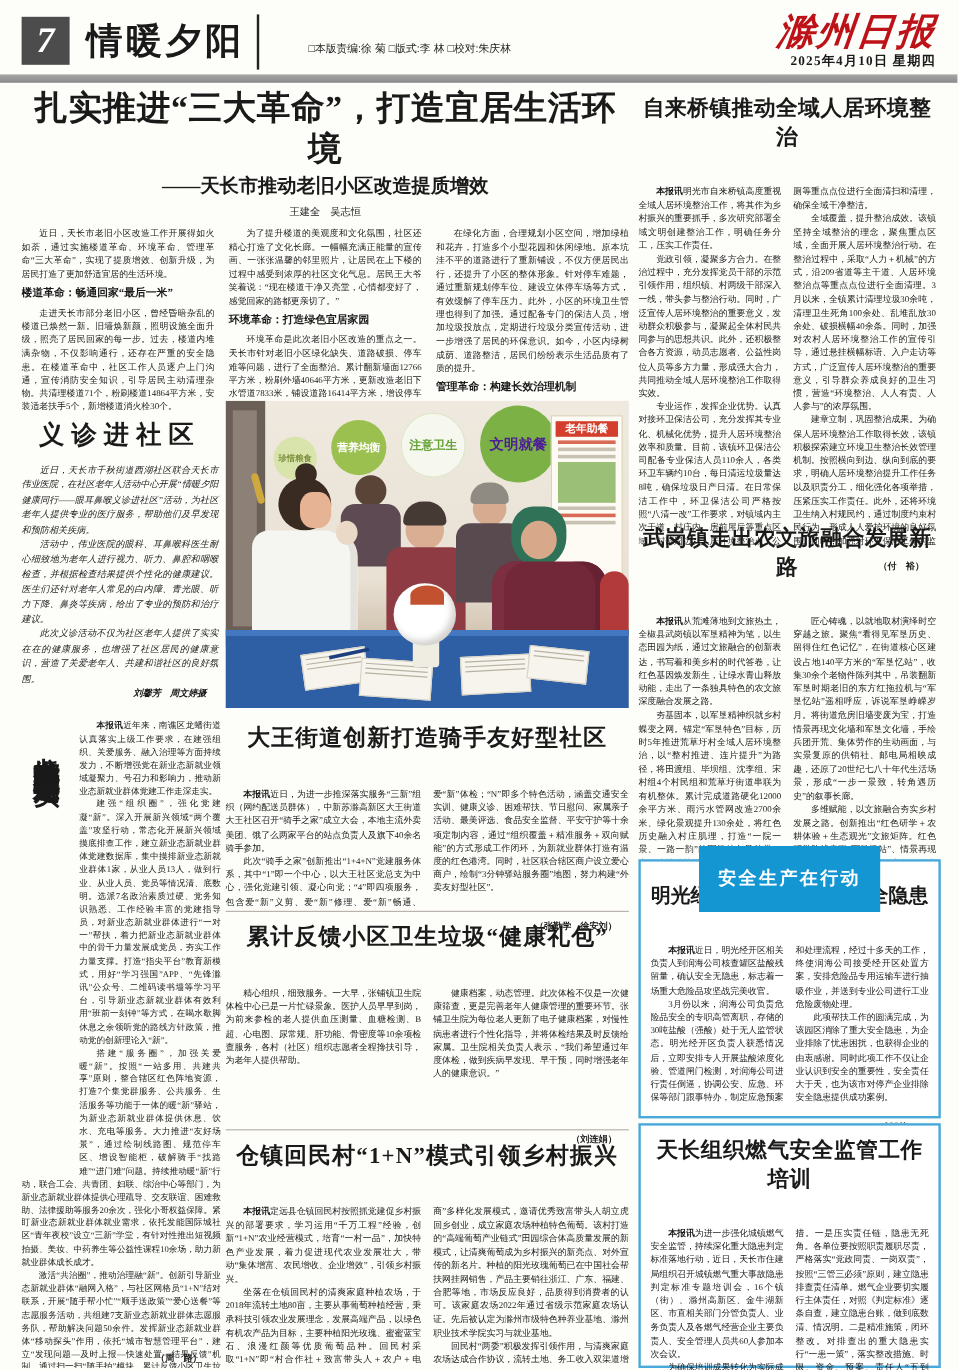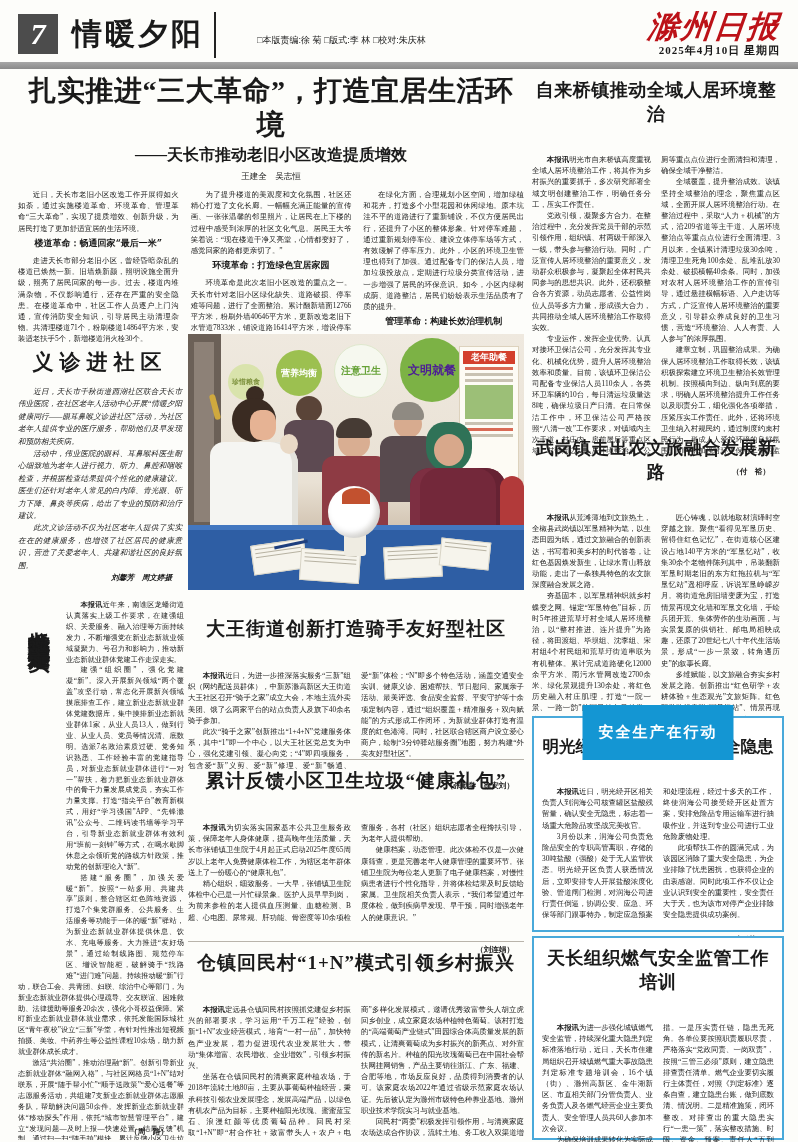--- a/index.html
+++ b/index.html
@@ -25,21 +25,21 @@
   .cols3{column-count:3;column-gap:12px;overflow:hidden;}
   .byline{text-align:right;font-weight:bold;font-size:7.6px;padding-right:10px;line-height:12px;}
   .atitle{margin:0;text-align:center;font-weight:bold;font-family:"Liberation Serif",serif;}
   .hairline{position:absolute;background:#b9b4ab;}
 
   
   .main-art{position:absolute;left:18px;top:74px;width:506px;height:258px;}
   .main-h1{font-size:28px;letter-spacing:0.5px;line-height:34px;}
   .main-h2{font-size:16px;margin-top:3px;}
   .main-authors{text-align:center;font-size:8.5px;font-weight:normal;margin:5px 0 6px 0;}
-  .colhead{font-weight:bold;font-size:9px;text-align:center;text-indent:0;margin:5px 0;font-family:Liberation Mono, monospace;}
+  .colhead{font-weight:bold;font-size:9px;text-align:left;text-indent:0;margin:5px 0;font-family:Liberation Serif, serif;}
 
   
   .clinic{position:absolute;left:18px;top:342px;width:164px;height:250px;}
   .clinic-title{font-size:21px;letter-spacing:6px;margin:6px 0 10px 0;}
   .clinic .p{font-style:italic;font-size:7.6px;line-height:12.4px;}
   .clinic-by{font-style:italic;}
 
   
   .photo{position:absolute;left:188px;top:334px;width:336px;height:256px;overflow:hidden;background:linear-gradient(#efe9df 0%,#e9e1d4 58%,#d2c4b2 76%,#c7b8a5 100%);}
   .door{position:absolute;left:0;top:0;width:33px;height:205px;background:#6b6057;}
@@ -204,36 +204,35 @@
 
   <div class="longpan">
     <div class="vtitle">龙蟠街道新业态新就业群体党建走深走实</div>
     <p class="p"><b class="lead">本报讯</b><span>近年来，南谯区龙蟠街道认真落实上级工作要求，在建强组织、关爱服务、融入治理等方面持续发力，不断增强党在新业态新就业领域凝聚力、号召力和影响力，推动新业态新就业群体党建工作走深走实。</span></p>
     <p class="p">建强“组织圈”，强化党建凝“新”。深入开展新兴领域“两个覆盖”攻坚行动，常态化开展新兴领域摸底排查工作，建立新业态新就业群体党建数据库，集中摸排新业态新就业群体1家，从业人员13人，做到行业、从业人员、党员等情况清、底数明。选派7名政治素质过硬、党务知识熟悉、工作经验丰富的党建指导员，对新业态新就业群体进行“一对一”帮扶，着力把新业态新就业群体中的骨干力量发展成党员，夯实工作力量支撑。打造“指尖平台”教育新模式，用好“学习强国”APP、“先锋滁讯”公众号、二维码读书墙等学习平台，引导新业态新就业群体有效利用“班前一刻钟”等方式，在喝水歇脚休息之余领听党的路线方针政策，推动党的创新理论入“新”。</p>
     <p class="p">搭建“服务圈”，加强关爱暖“新”。按照“一站多用、共建共享”原则，整合辖区红色阵地资源，打造7个集党群服务、公共服务、生活服务等功能于一体的暖“新”驿站，为新业态新就业群体提供休息、饮水、充电等服务。大力推进“友好场景”，通过绘制线路图、规范停车区、增设智能柜，破解骑手“找路难”“进门难”问题。持续推动暖“新”行动，联合工会、共青团、妇联、综治中心等部门，为新业态新就业群体提供心理疏导、交友联谊、困难救助、法律援助等服务20余次，强化小哥权益保障。紧盯新业态新就业群体就业需求，依托发能国际城社区“青年夜校”设立“三新”学堂，有针对性推出短视频拍摄、美妆、中药养生等公益性课程10余场，助力新就业群体成长成才。</p>
     <p class="p">激活“共治圈”，推动治理融“新”。创新引导新业态新就业群体“融网入格”，与社区网格员“1+N”结对联系，开展“随手帮小忙”“顺手送政策”“爱心送餐”等志愿服务活动，共组建7支新业态新就业群体志愿服务队，帮助解决问题50余件。发挥新业态新就业群体“移动探头”作用，依托“城市智慧管理平台”，建立“发现问题—及时上报—快速处置—结果反馈”机制，通过扫一扫“随手拍”模块，累计反馈小区卫生垃圾、乱堆乱放等街头巷尾“小问题”30余个，有效助力基层“末梢治理”。建立健全积分兑换激励体系，将毛巾、洗发水、沐浴露等生活必需品列入兑换清单，累计为新业态新就业群体兑换奖品100余件，切实推动新业态新就业群体融入基层治理“共同体”。</p>
     <div class="byline lp-by">（周　路）</div>
   </div>
 
-  <div class="mid-art" style="top:612px;height:160px">
+  <div class="mid-art" style="top:598px;height:160px">
     <h2 class="atitle t19">大王街道创新打造骑手友好型社区</h2>
     <div class="cols2" style="height:110px">
       <p class="p"><b class="lead">本报讯</b><span>近日，为进一步推深落实服务“三新”组织（网约配送员群体），中新苏滁高新区大王街道大王社区召开“骑手之家”成立大会，本地主流外卖美团、饿了么两家平台的站点负责人及旗下40余名骑手参加。</span></p>
       <p class="p">此次“骑手之家”创新推出“1+4+N”党建服务体系，其中“1”即一个中心，以大王社区党总支为中心，强化党建引领、凝心向党；“4”即四项服务，包含爱“新”义剪、爱“新”修理、爱“新”畅通、爱“新”体检；“N”即多个特色活动，涵盖交通安全实训、健康义诊、困难帮扶、节日慰问、家属亲子活动、最美评选、食品安全监督、平安守护等十余项定制内容，通过“组织覆盖＋精准服务＋双向赋能”的方式形成工作闭环，为新就业群体打造有温度的红色港湾。同时，社区联合辖区商户设立爱心商户，绘制“3分钟驿站服务圈”地图，努力构建“外卖友好型社区”。</p>
 
     </div>
     <div class="byline">（张勤学　徐安刘）</div>
   </div>
 
   <div class="hairline" style="left:188px;top:759px;width:336px;height:1px"></div>
 
   <div class="mid-art" style="top:764px;height:174px">
     <h2 class="atitle t19">累计反馈小区卫生垃圾“健康礼包”</h2>
     <div class="cols2" style="height:122px">
-      <p class="p"><b class="lead">本报讯</b><span>为切实落实国家基本公共卫生服务政策，保障老年人身体健康，提高晚年生活质量，天长市张铺镇卫生院于4月起正式启动2025年度65周岁以上老年人免费健康体检工作，为辖区老年群体送上了一份暖心的“健康礼包”。</span></p>
       <p class="p">精心组织，细致服务。一大早，张铺镇卫生院体检中心已是一片忙碌景象。医护人员早早到岗，为前来参检的老人提供血压测量、血糖检测、B超、心电图、尿常规、肝功能、骨密度等10余项检查服务，各村（社区）组织志愿者全程搀扶引导，为老年人提供帮助。</p>
       <p class="p">健康档案，动态管理。此次体检不仅是一次健康筛查，更是完善老年人健康管理的重要环节。张铺卫生院为每位老人更新了电子健康档案，对慢性病患者进行个性化指导，并将体检结果及时反馈给家属。卫生院相关负责人表示，“我们希望通过年度体检，做到疾病早发现、早干预，同时增强老年人的健康意识。”</p>
 
     </div>
     <div class="byline">（刘连娟）</div>
   </div>
 
   <div class="hairline" style="left:188px;top:941px;width:336px;height:1px"></div>
 
   <div class="mid-art" style="top:946px;height:196px">

